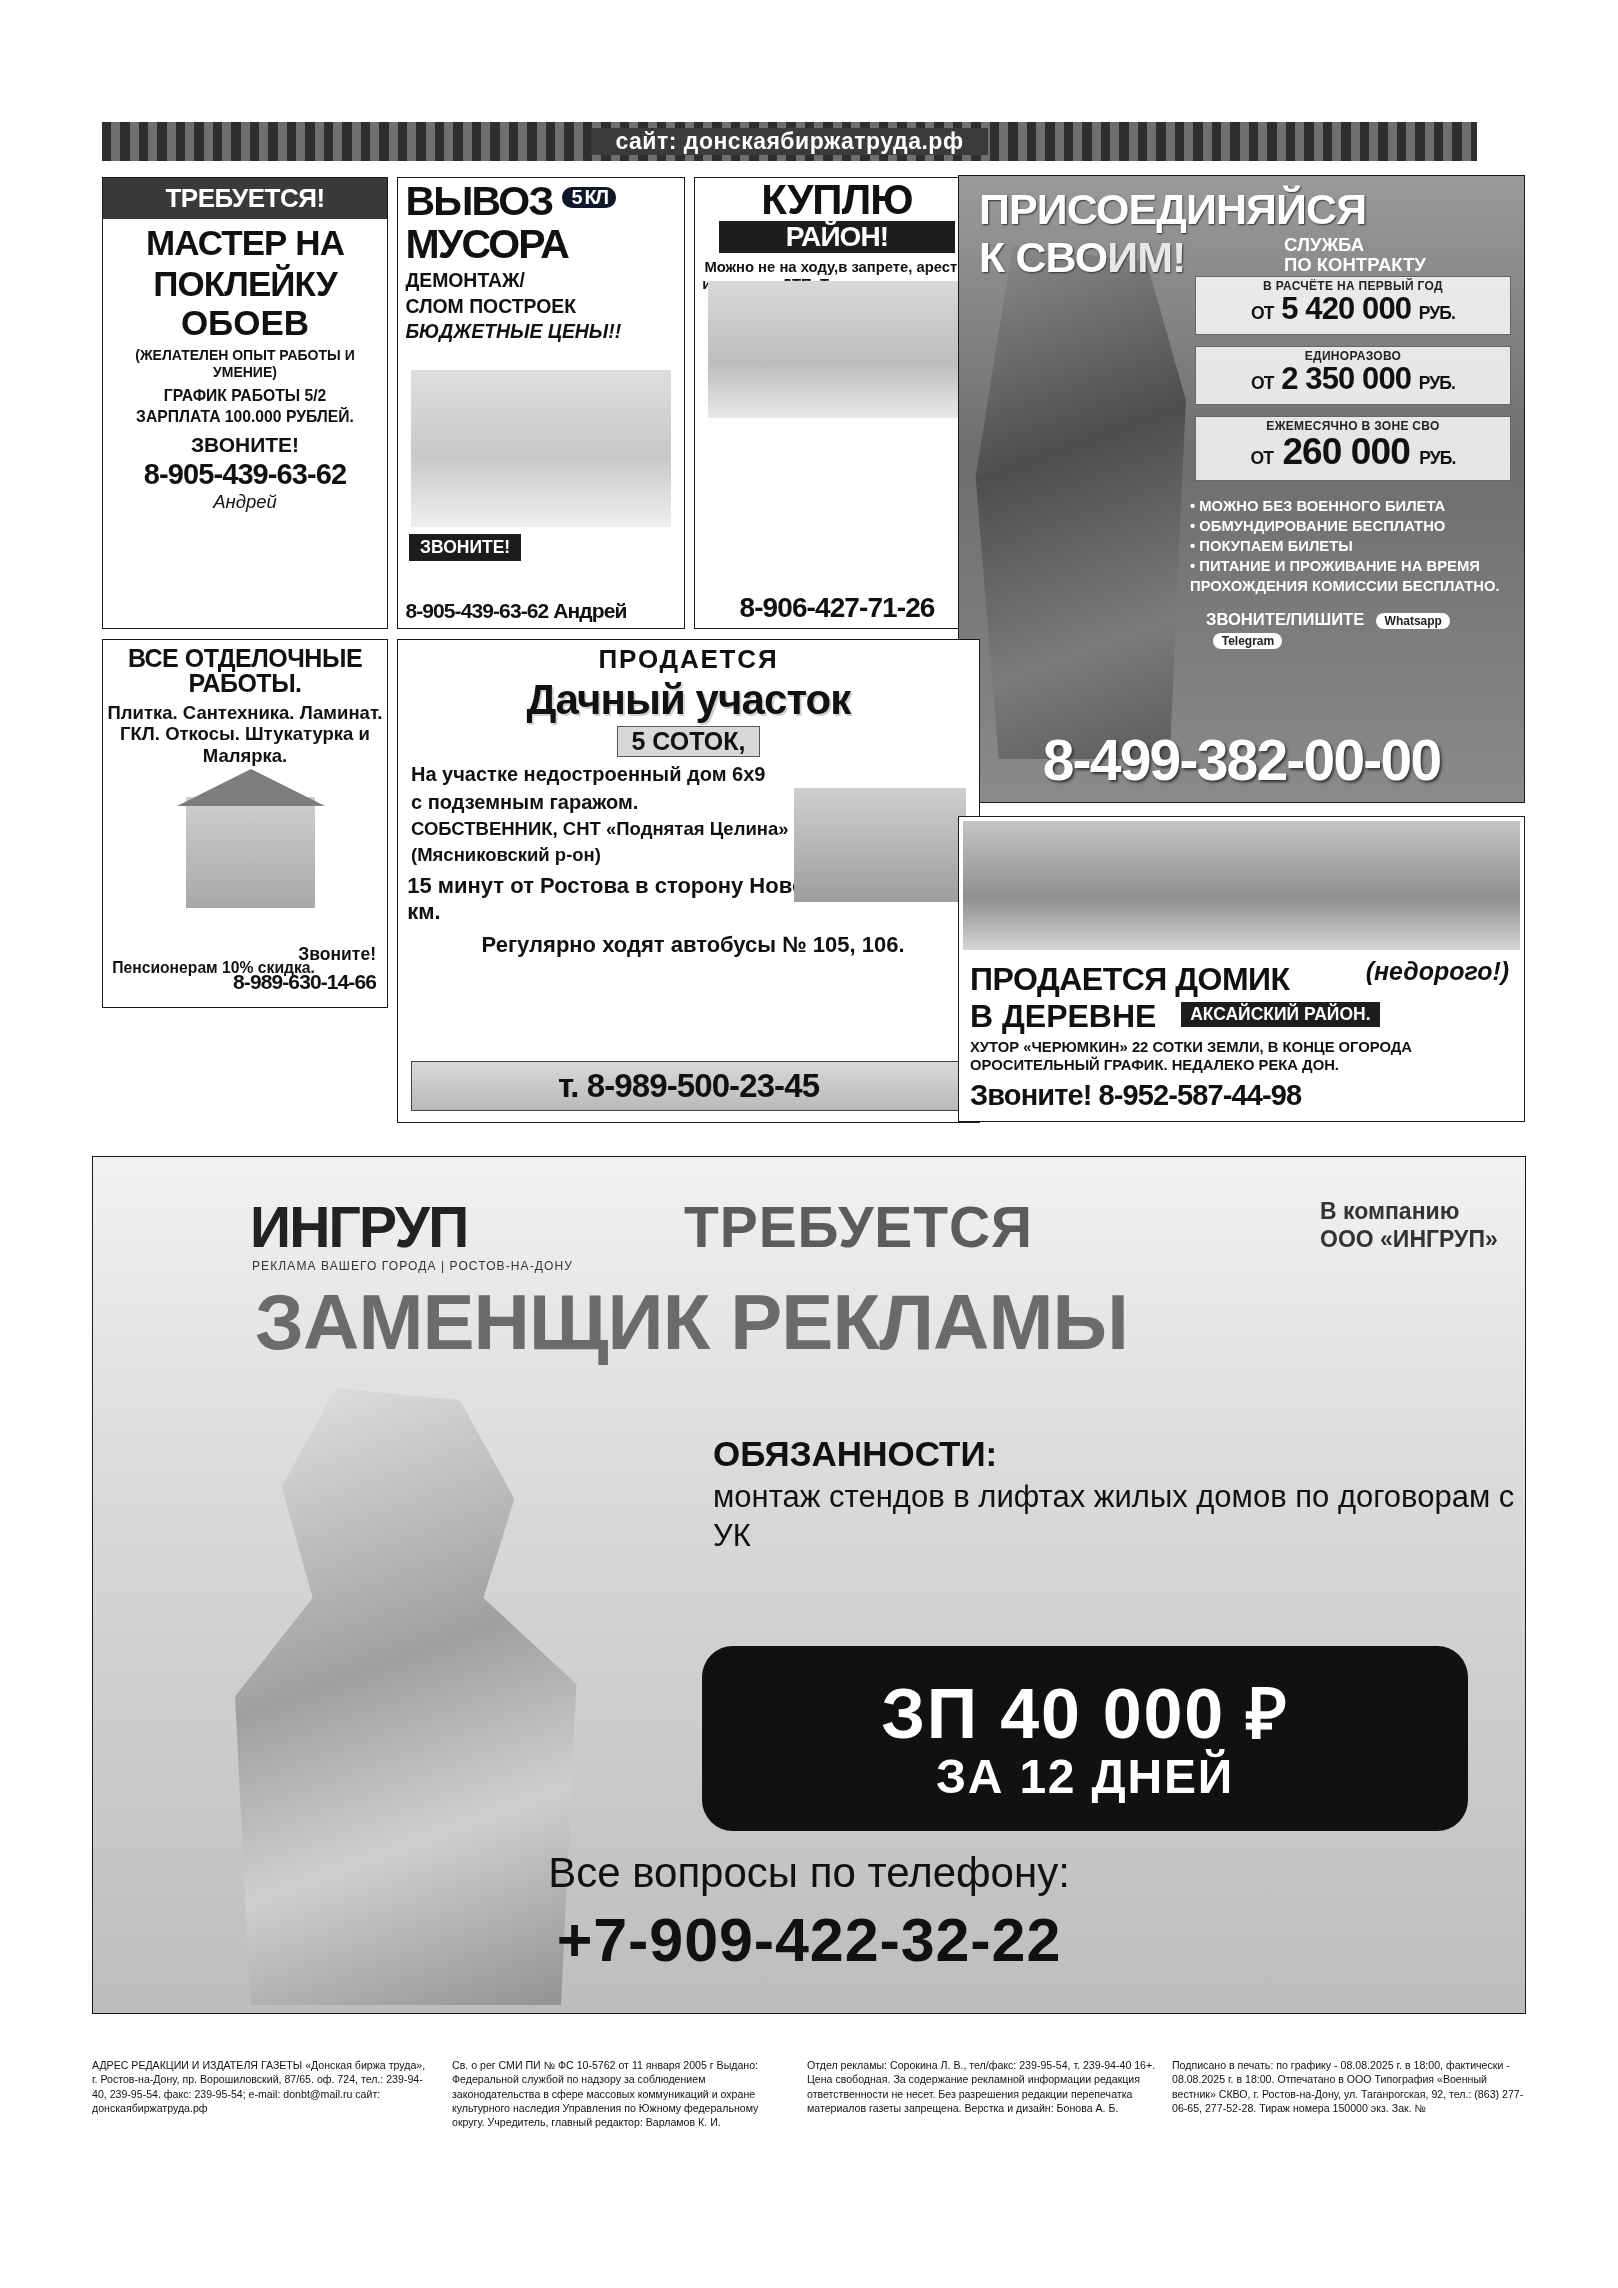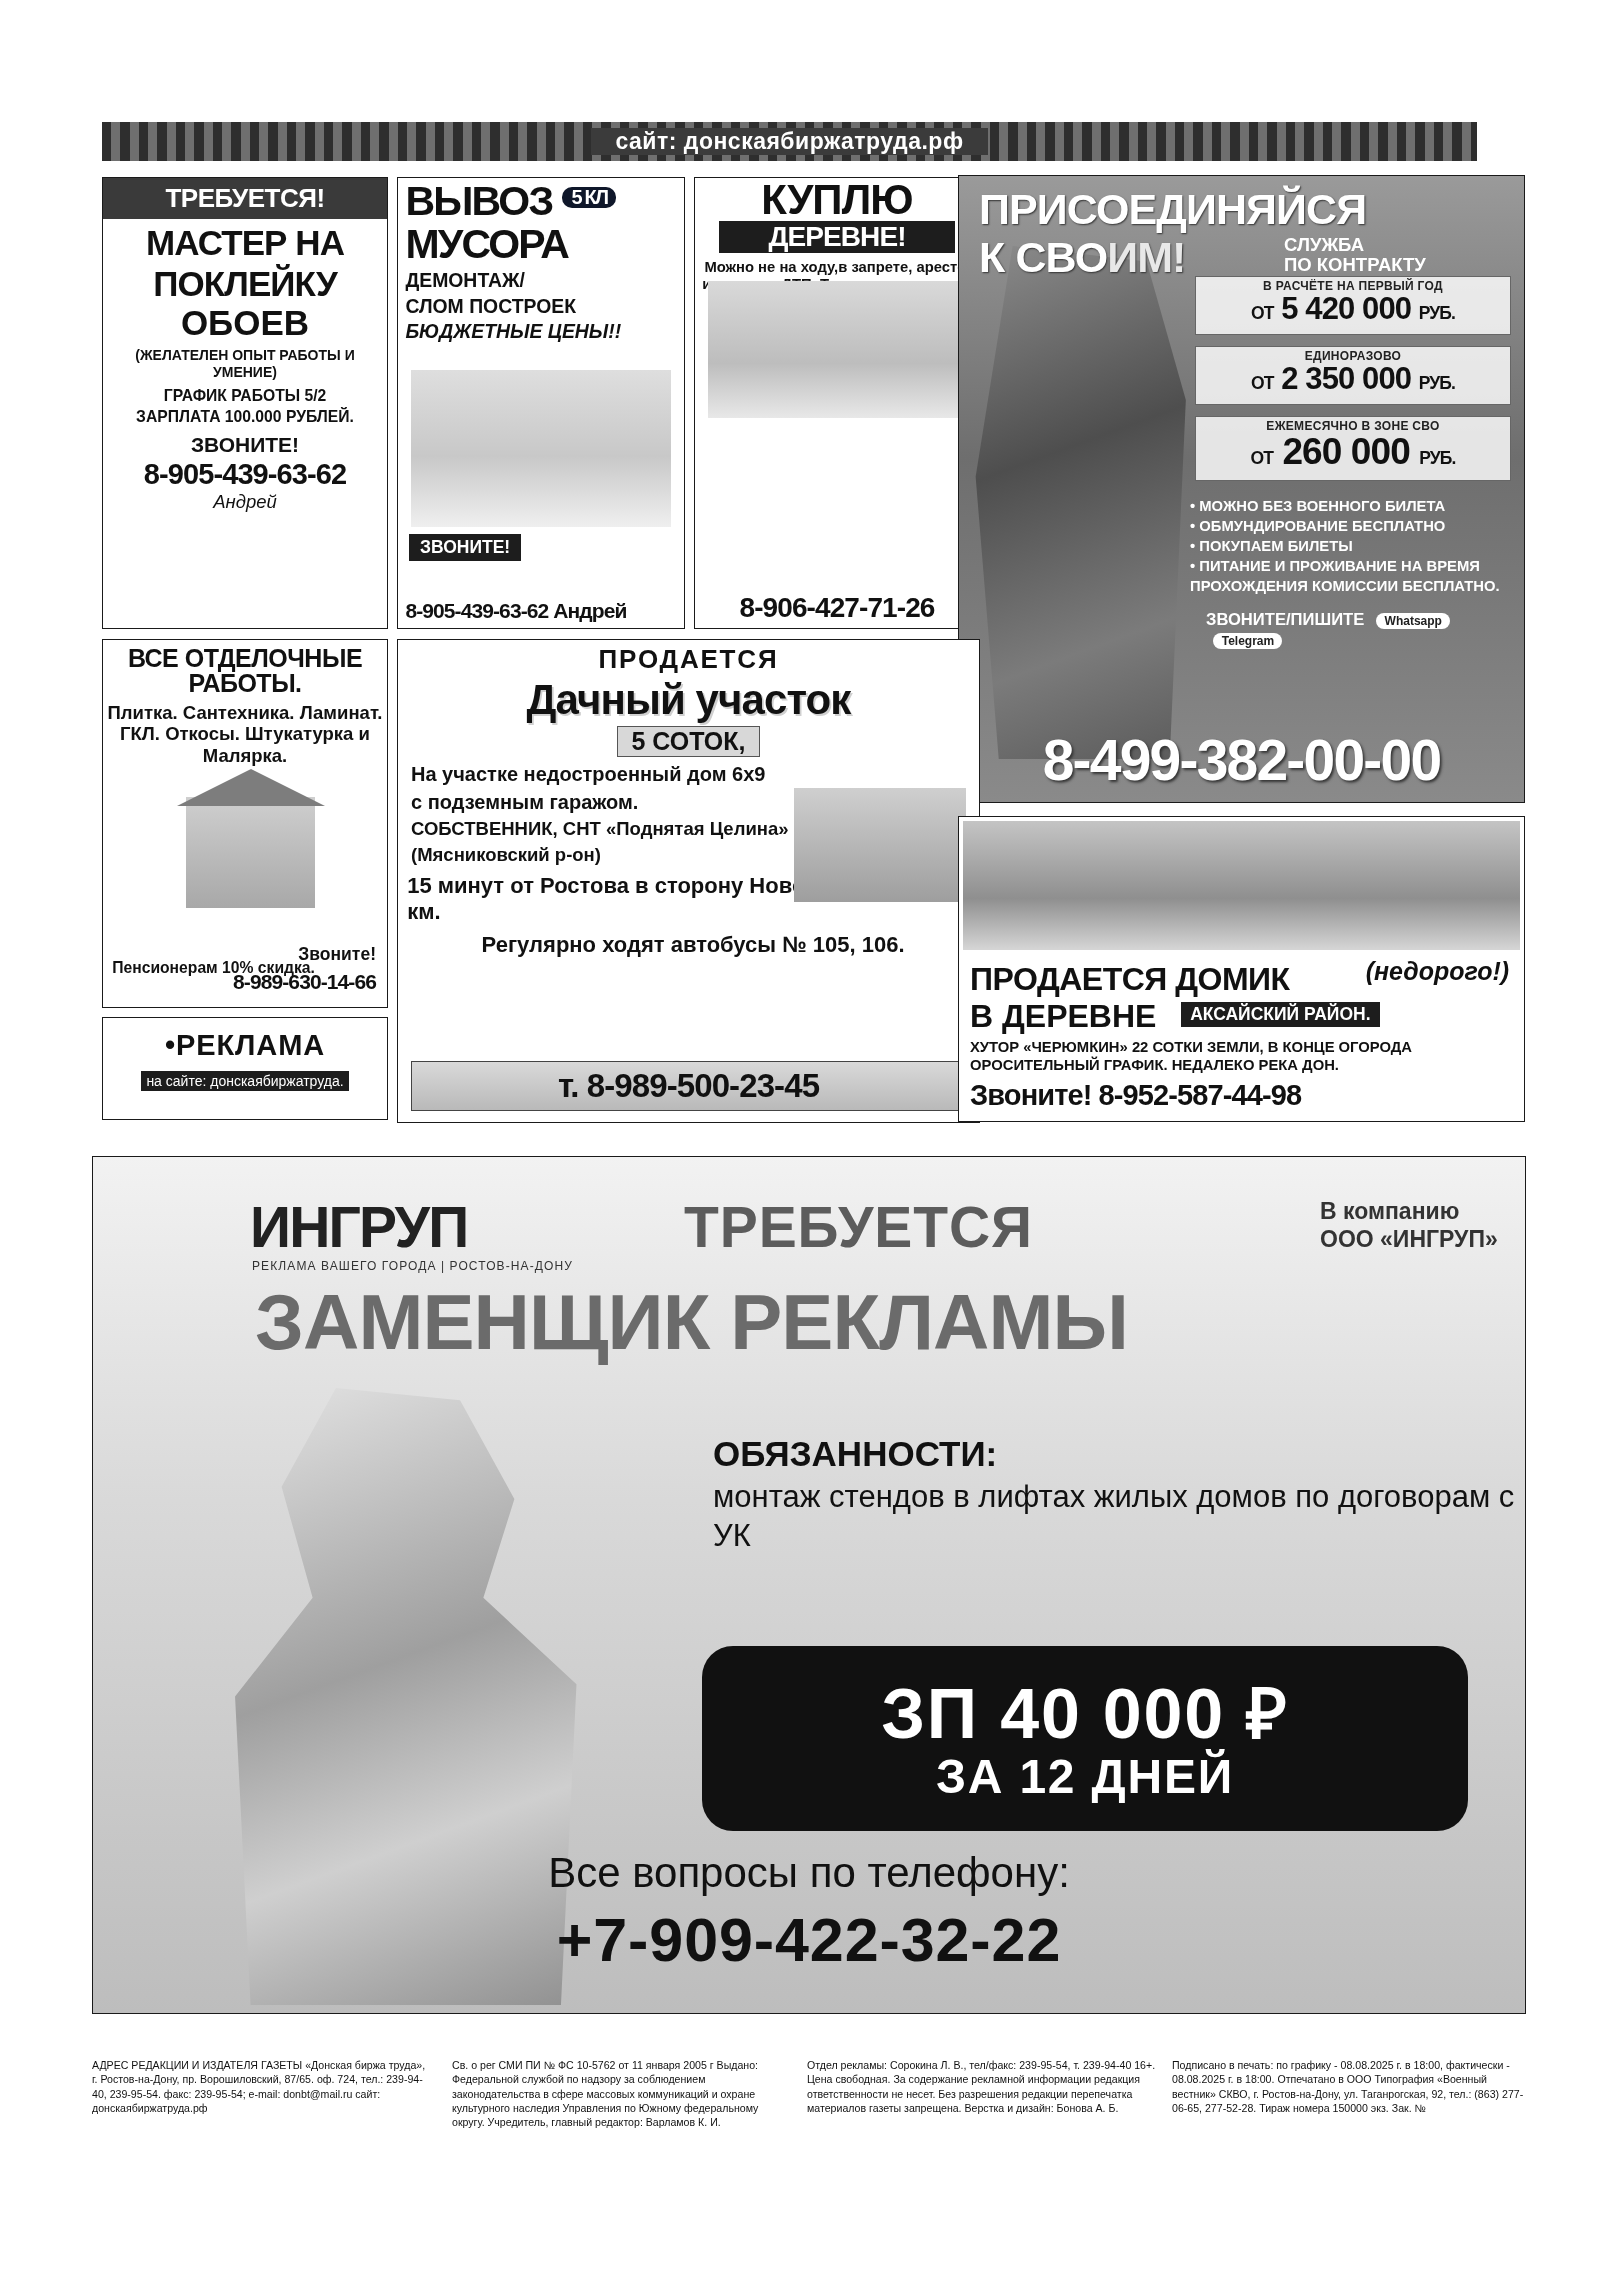--- a/index.html
+++ b/index.html
@@ -166,21 +166,21 @@
     <div class="sub">ДЕМОНТАЖ/</div>
     <div class="sub">СЛОМ ПОСТРОЕК</div>
     <div class="ital">БЮДЖЕТНЫЕ ЦЕНЫ!!</div>
     <div class="truck"></div>
     <div class="zvon">ЗВОНИТЕ!</div>
     <div class="phone">8-905-439-63-62 Андрей</div>
   </div>
 
   <div class="box" id="ad-kuplyu">
     <div class="kup">КУПЛЮ</div>
-    <span class="mash">ДЕРЕВНЕ!</span>
+    <span class="mash">РАЙОН!</span>
     <div class="car"></div>
     <div class="txt">Можно не на ходу,в запрете, аресте, или после ДТП. Также долгостоящие ! Автомобили на разбор рассматриваем!</div>
     <div class="price">Стоимость до 200.000 рублей</div>
     <div class="ital">Звоните или пишите в WhatsApp: Эвакуатор за наш счёт.</div>
     <div class="phone">8-906-427-71-26</div>
   </div>
 
   <div class="box" id="ad-army">
     <div class="soldier"></div>
     <div class="h1">ПРИСОЕДИНЯЙСЯ</div>
@@ -233,26 +233,20 @@
 
   <div class="box" id="ad-otdel">
     <div class="t1">ВСЕ ОТДЕЛОЧНЫЕ РАБОТЫ.</div>
     <div class="t2">Плитка. Сантехника. Ламинат. ГКЛ. Откосы. Штукатурка и Малярка.</div>
     <div class="house"></div>
     <div class="pens">Пенсионерам 10% скидка.</div>
     <div class="zv">Звоните!</div>
     <div class="ph">8-989-630-14-66</div>
   </div>
 
-  <div class="box" id="ad-reklama">
-    <div class="r1">•РЕКЛАМА</div>
-    <div class="wrap">
-      <span class="r2">на сайте: донскаябиржатруда.</span>
-    </div>
-  </div>
 
   <div class="box" id="ad-dacha">
     <div class="prod">ПРОДАЕТСЯ</div>
     <div class="title">Дачный участок</div>
     <div class="sotwrap">
       <span class="sot">5 СОТОК,</span>
     </div>
     <div class="ph-img"></div>
     <div class="l">На участке недостроенный дом 6х9</div>
     <div class="l">с подземным гаражом.</div>

